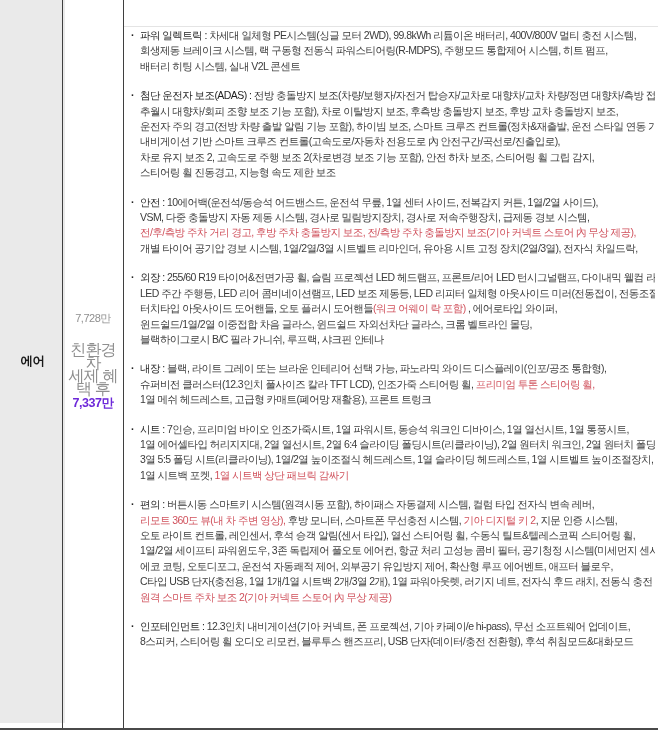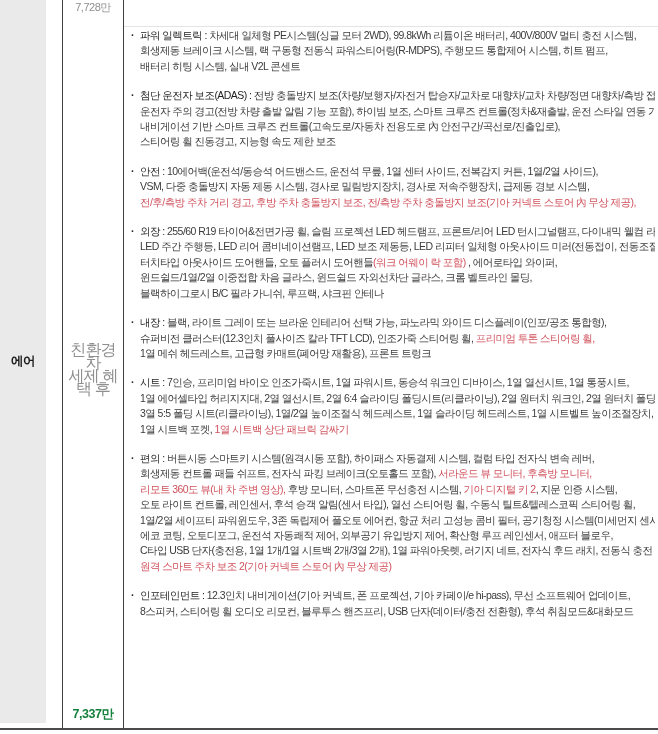--- a/index.html
+++ b/index.html
@@ -1,38 +1,38 @@
 <!DOCTYPE html>
 <html lang="ko"><head>
 <meta charset="utf-8">
 <style>
   html,body{margin:0;padding:0;background:#ffffff;}
   body{font-family:"Liberation Sans","DejaVu Sans",sans-serif;}
   #stage{position:relative;width:658px;height:734px;background:#ffffff;overflow:hidden;}
 
   
-  .trim-cell{position:absolute;left:0;top:0;width:46px;height:723px;background:#eaeaea;
+  .trim-cell{position:absolute;left:0;top:0;width:65px;height:723px;background:#eaeaea;
     display:flex;align-items:center;justify-content:center;}
   .trim-cell span{font-size:12.5px;font-weight:bold;color:#1a1a1a;letter-spacing:-0.5px;}
 
   
   .vline{position:absolute;top:0;width:1px;height:730px;background:#3f3f3f;}
   .vline.v1{left:62px;}
   .vline.v2{left:123px;}
 
   
   .bottom-rule{position:absolute;left:0;top:728px;width:658px;height:2px;background:#4a4a4a;}
   .top-sep{position:absolute;left:124px;top:26px;width:534px;height:1px;background:#e4e4e4;}
 
   
   .price-cell{position:absolute;left:63px;top:0;width:60px;height:723px;
-    display:flex;flex-direction:column;align-items:center;justify-content:space-between;text-align:center;}
+    display:flex;flex-direction:column;align-items:center;justify-content:center;text-align:center;}
   .price-base{font-size:11px;color:#8f8f8f;letter-spacing:-0.5px;}
   .price-eco{margin-top:17px;font-size:16px;color:#8f8f8f;line-height:13px;letter-spacing:-0.8px;}
-  .price-final{margin-top:0;font-size:12.5px;font-weight:bold;color:#15803d;letter-spacing:-0.5px;}
+  .price-final{margin-top:0;font-size:12.5px;font-weight:bold;color:#6d28d9;letter-spacing:-0.5px;}
 
   
   .features-cell{position:absolute;left:131px;top:28px;width:524px;height:700px;overflow:hidden;}
   .section{margin-bottom:14px;}
   .line{position:relative;padding-left:9px;white-space:nowrap;
     font-size:10.5px;line-height:15.4px;color:#3b3b3b;letter-spacing:-0.55px;}
   .line .bullet{position:absolute;left:0;top:0;color:#222;font-weight:bold;}
   .line .label{font-weight:normal;color:#1d1d1d;text-align:center;}
   .line .red{color:#d0515c;}
 </style>
@@ -61,28 +61,31 @@
   <div class="top-sep"></div>
 
   <div class="features-cell">
       <div class="section">
         <div class="line"><span class="bullet">·</span><span class="label">파워 일렉트릭 : </span><span>차세대 일체형 PE시스템(싱글 모터 2WD), 99.8kWh 리튬이온 배터리, 400V/800V 멀티 충전 시스템,</span></div>
         <div class="line"><span>회생제동 브레이크 시스템, 랙 구동형 전동식 파워스티어링(R-MDPS), 주행모드 통합제어 시스템, 히트 펌프,</span></div>
         <div class="line"><span>배터리 히팅 시스템, 실내 V2L 콘센트</span></div>
       </div>
       <div class="section">
         <div class="line"><span class="bullet">·</span><span class="label">첨단 운전자 보조(ADAS) : </span><span>전방 충돌방지 보조(차량/보행자/자전거 탑승자/교차로 대향차/교차 차량/정면 대향차/측방 접근차/</span></div>
+        <div class="line"><span>추월시 대향차/회피 조향 보조 기능 포함), 차로 이탈방지 보조, 후측방 충돌방지 보조, 후방 교차 충돌방지 보조,</span></div>
         <div class="line"><span>운전자 주의 경고(전방 차량 출발 알림 기능 포함), 하이빔 보조, 스마트 크루즈 컨트롤(정차&amp;재출발, 운전 스타일 연동 기능 포함),</span></div>
         <div class="line"><span>내비게이션 기반 스마트 크루즈 컨트롤(고속도로/자동차 전용도로 內 안전구간/곡선로/진출입로),</span></div>
+        <div class="line"><span>차로 유지 보조 2, 고속도로 주행 보조 2(차로변경 보조 기능 포함), 안전 하차 보조, 스티어링 휠 그립 감지,</span></div>
         <div class="line"><span>스티어링 휠 진동경고, 지능형 속도 제한 보조</span></div>
       </div>
       <div class="section">
         <div class="line"><span class="bullet">·</span><span class="label">안전 : </span><span>10에어백(운전석/동승석 어드밴스드, 운전석 무릎, 1열 센터 사이드, 전복감지 커튼, 1열/2열 사이드),</span></div>
         <div class="line"><span>VSM, 다중 충돌방지 자동 제동 시스템, 경사로 밀림방지장치, 경사로 저속주행장치, 급제동 경보 시스템,</span></div>
         <div class="line"><span class="red">전/후/측방 주차 거리 경고, 후방 주차 충돌방지 보조, 전/측방 주차 충돌방지 보조(기아 커넥트 스토어 內 무상 제공),</span></div>
+        <div class="line"><span>개별 타이어 공기압 경보 시스템, 1열/2열/3열 시트벨트 리마인더, 유아용 시트 고정 장치(2열/3열), 전자식 차일드락,</span></div>
       </div>
       <div class="section">
         <div class="line"><span class="bullet">·</span><span class="label">외장 : </span><span>255/60 R19 타이어&amp;전면가공 휠, 슬림 프로젝션 LED 헤드램프, 프론트/리어 LED 턴시그널램프, 다이내믹 웰컴 라이트,</span></div>
         <div class="line"><span>LED 주간 주행등, LED 리어 콤비네이션램프, LED 보조 제동등, LED 리피터 일체형 아웃사이드 미러(전동접이, 전동조절, 열선),</span></div>
         <div class="line"><span>터치타입 아웃사이드 도어핸들, 오토 플러시 도어핸들</span><span class="red">(워크 어웨이 락 포함)</span><span> , 에어로타입 와이퍼,</span></div>
         <div class="line"><span>윈드쉴드/1열/2열 이중접합 차음 글라스, 윈드쉴드 자외선차단 글라스, 크롬 벨트라인 몰딩,</span></div>
         <div class="line"><span>블랙하이그로시 B/C 필라 가니쉬, 루프랙, 샤크핀 안테나</span></div>
       </div>
       <div class="section">
         <div class="line"><span class="bullet">·</span><span class="label">내장 : </span><span>블랙, 라이트 그레이 또는 브라운 인테리어 선택 가능, 파노라믹 와이드 디스플레이(인포/공조 통합형),</span></div>
@@ -90,25 +93,24 @@
         <div class="line"><span>1열 메쉬 헤드레스트, 고급형 카매트(폐어망 재활용), 프론트 트렁크</span></div>
       </div>
       <div class="section">
         <div class="line"><span class="bullet">·</span><span class="label">시트 : </span><span>7인승, 프리미엄 바이오 인조가죽시트, 1열 파워시트, 동승석 워크인 디바이스, 1열 열선시트, 1열 통풍시트,</span></div>
         <div class="line"><span>1열 에어셀타입 허리지지대, 2열 열선시트, 2열 6:4 슬라이딩 폴딩시트(리클라이닝), 2열 원터치 워크인, 2열 원터치 폴딩,</span></div>
         <div class="line"><span>3열 5:5 폴딩 시트(리클라이닝), 1열/2열 높이조절식 헤드레스트, 1열 슬라이딩 헤드레스트, 1열 시트벨트 높이조절장치,</span></div>
         <div class="line"><span>1열 시트백 포켓, </span><span class="red">1열 시트백 상단 패브릭 감싸기</span></div>
       </div>
       <div class="section">
         <div class="line"><span class="bullet">·</span><span class="label">편의 : </span><span>버튼시동 스마트키 시스템(원격시동 포함), 하이패스 자동결제 시스템, 컬럼 타입 전자식 변속 레버,</span></div>
-        <div class="line"><span>회생제동 컨트롤 패들 쉬프트, 전자식 파킹 브레이크(오토홀드 포함), </span><span class="red">서라운드 뷰 모니터, 후측방 모니터,</span></div>
         <div class="line"><span class="red">리모트 360도 뷰(내 차 주변 영상),</span><span> 후방 모니터, 스마트폰 무선충전 시스템, </span><span class="red">기아 디지털 키 2</span><span>, 지문 인증 시스템,</span></div>
         <div class="line"><span>오토 라이트 컨트롤, 레인센서, 후석 승객 알림(센서 타입), 열선 스티어링 휠, 수동식 틸트&amp;텔레스코픽 스티어링 휠,</span></div>
         <div class="line"><span>1열/2열 세이프티 파워윈도우, 3존 독립제어 풀오토 에어컨, 항균 처리 고성능 콤비 필터, 공기청정 시스템(미세먼지 센서 포함),</span></div>
-        <div class="line"><span>에코 코팅, 오토디포그, 운전석 자동쾌적 제어, 외부공기 유입방지 제어, 확산형 루프 레인센서, 애프터 블로우,</span></div>
+        <div class="line"><span>에코 코팅, 오토디포그, 운전석 자동쾌적 제어, 외부공기 유입방지 제어, 확산형 루프 에어벤트, 애프터 블로우,</span></div>
         <div class="line"><span>C타입 USB 단자(충전용, 1열 1개/1열 시트백 2개/3열 2개), 1열 파워아웃렛, 러기지 네트, 전자식 후드 래치, 전동식 충전 도어,</span></div>
         <div class="line"><span class="red">원격 스마트 주차 보조 2(기아 커넥트 스토어 內 무상 제공)</span></div>
       </div>
       <div class="section">
         <div class="line"><span class="bullet">·</span><span class="label">인포테인먼트 : </span><span>12.3인치 내비게이션(기아 커넥트, 폰 프로젝션, 기아 카페이/e hi-pass), 무선 소프트웨어 업데이트,</span></div>
         <div class="line"><span>8스피커, 스티어링 휠 오디오 리모컨, 블루투스 핸즈프리, USB 단자(데이터/충전 전환형), 후석 취침모드&amp;대화모드</span></div>
       </div>
     </div>
 
   <div class="bottom-rule"></div>

